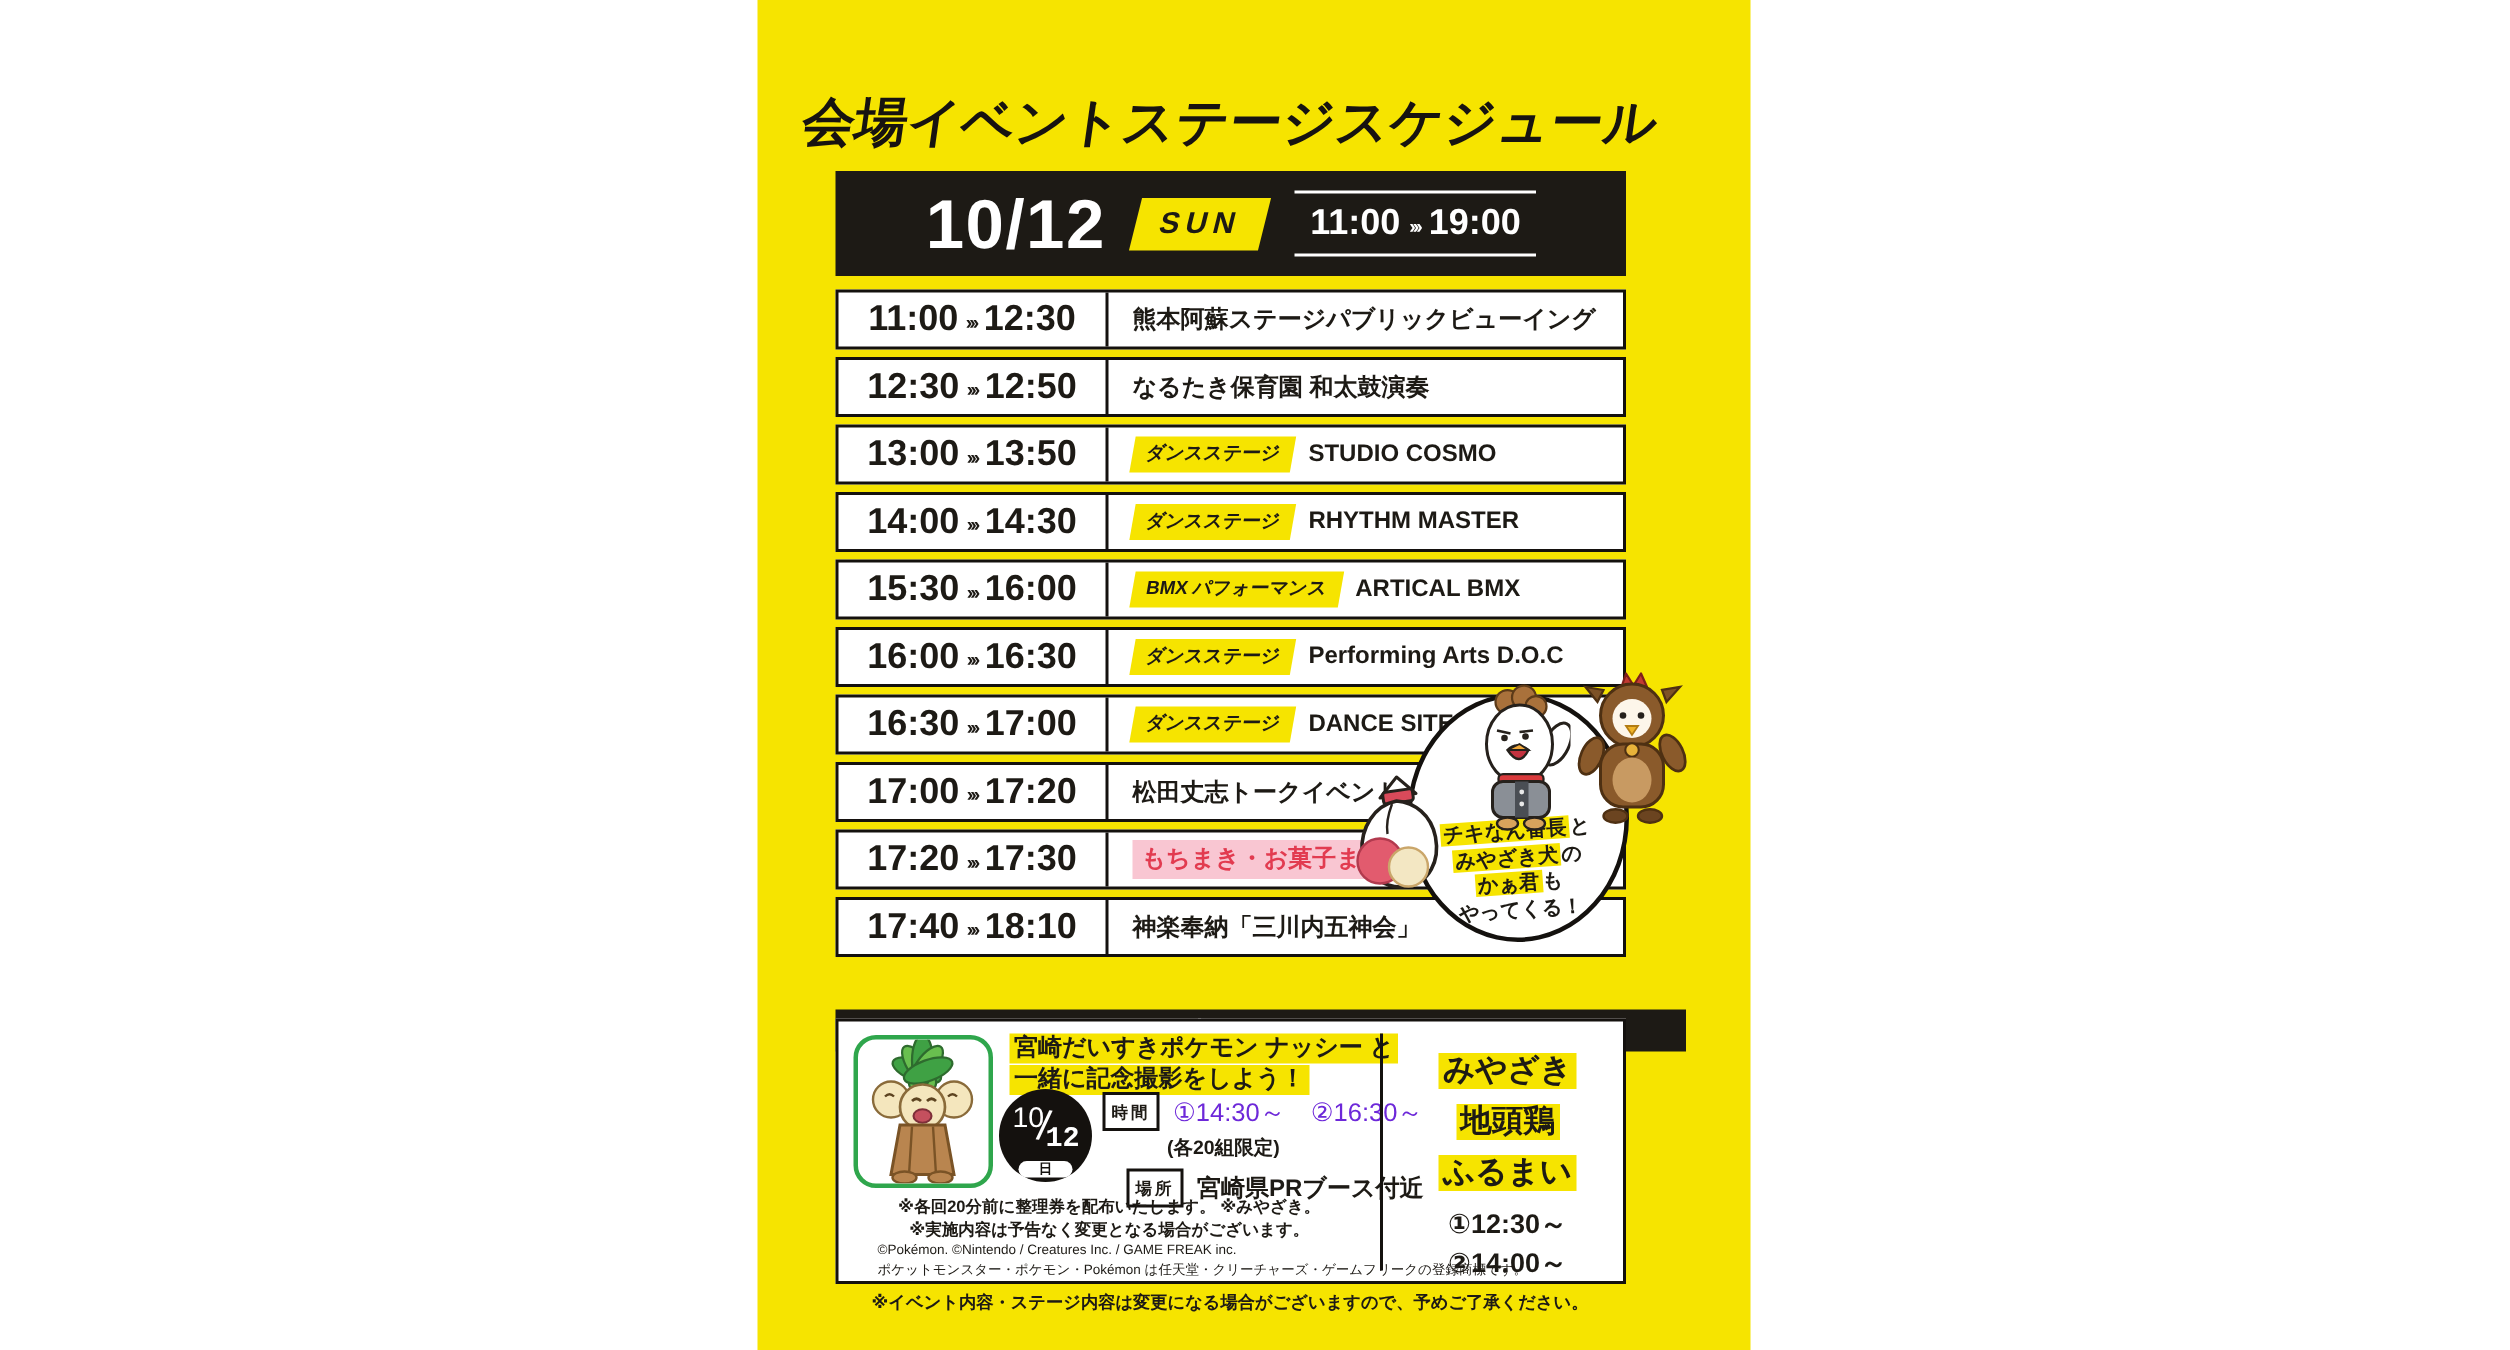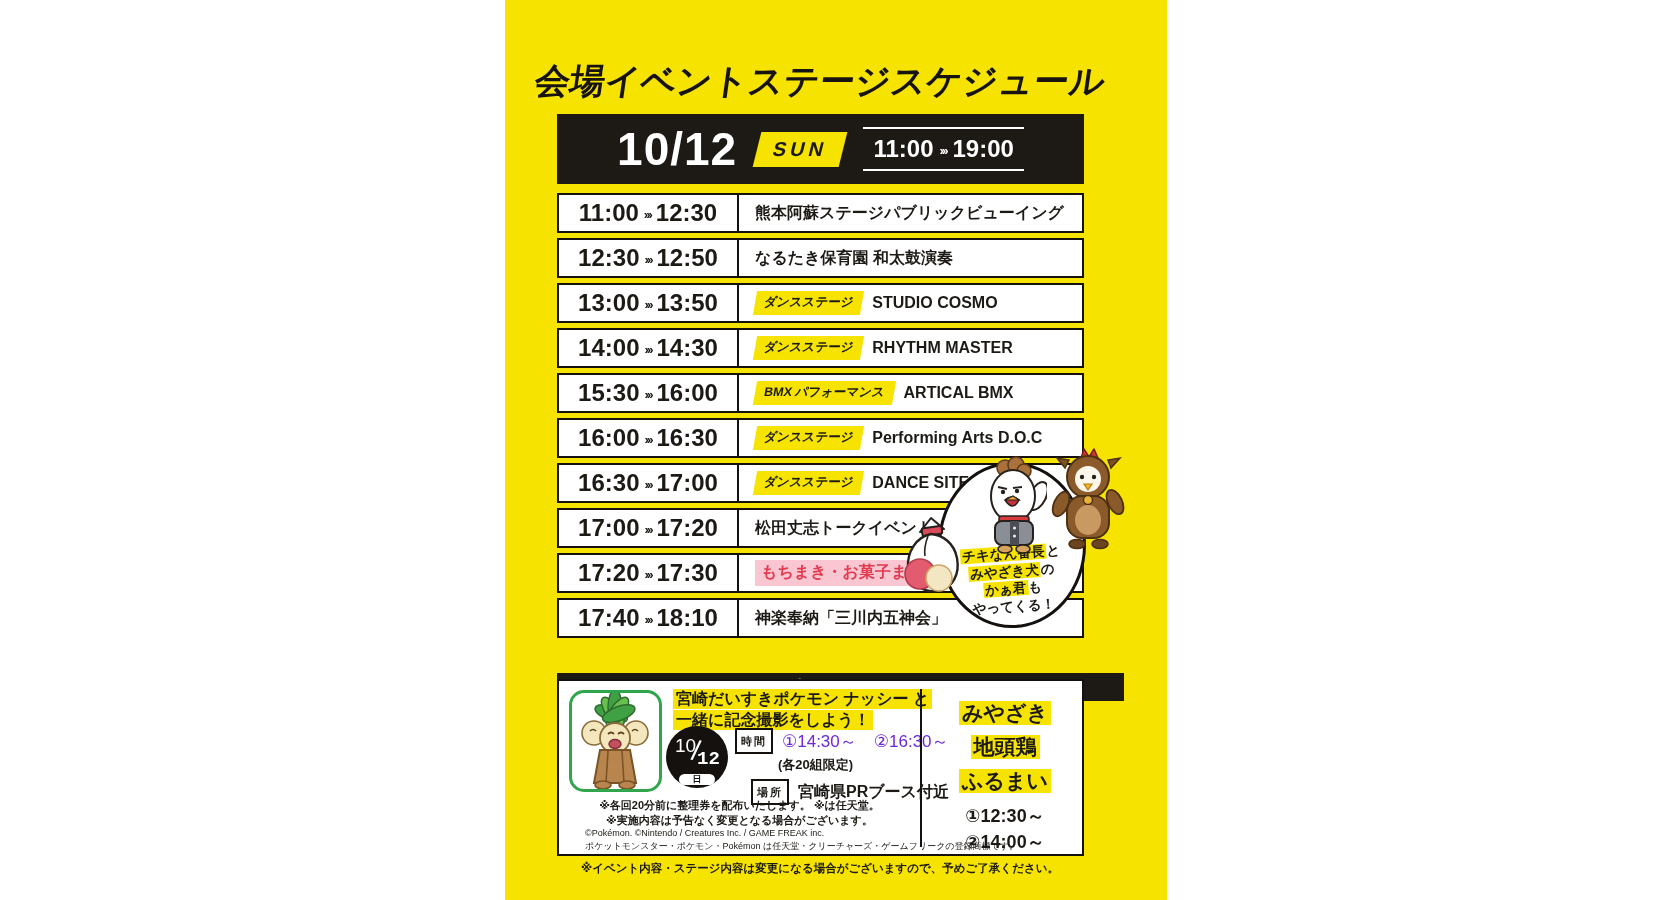--- a/index.html
+++ b/index.html
@@ -330,21 +330,21 @@
           <span class="times-main">①14:30～　②16:30～</span>
         </div>
         <div class="times-note">(各20組限定)</div>
         <div class="info-row place-row">
           <span class="lbl-box">場所</span>
           <span class="place-text">宮崎県PRブース付近</span>
         </div>
       </div>
 
       <div class="notes">
-        <div>※各回20分前に整理券を配布いたします。 ※は任天堂。</div>
+        <div>※各回20分前に整理券を配布いたします。 ※みやざき。</div>
         <div>※実施内容は予告なく変更となる場合がございます。</div>
       </div>
 
       <div class="copyright">
         <div>©Pokémon. ©Nintendo / Creatures Inc. / GAME FREAK inc.</div>
         <div>ポケットモンスター・ポケモン・Pokémon は任天堂・クリーチャーズ・ゲームフリークの登録商標です。</div>
       </div>
 
       <div class="divider-v"></div>
 

